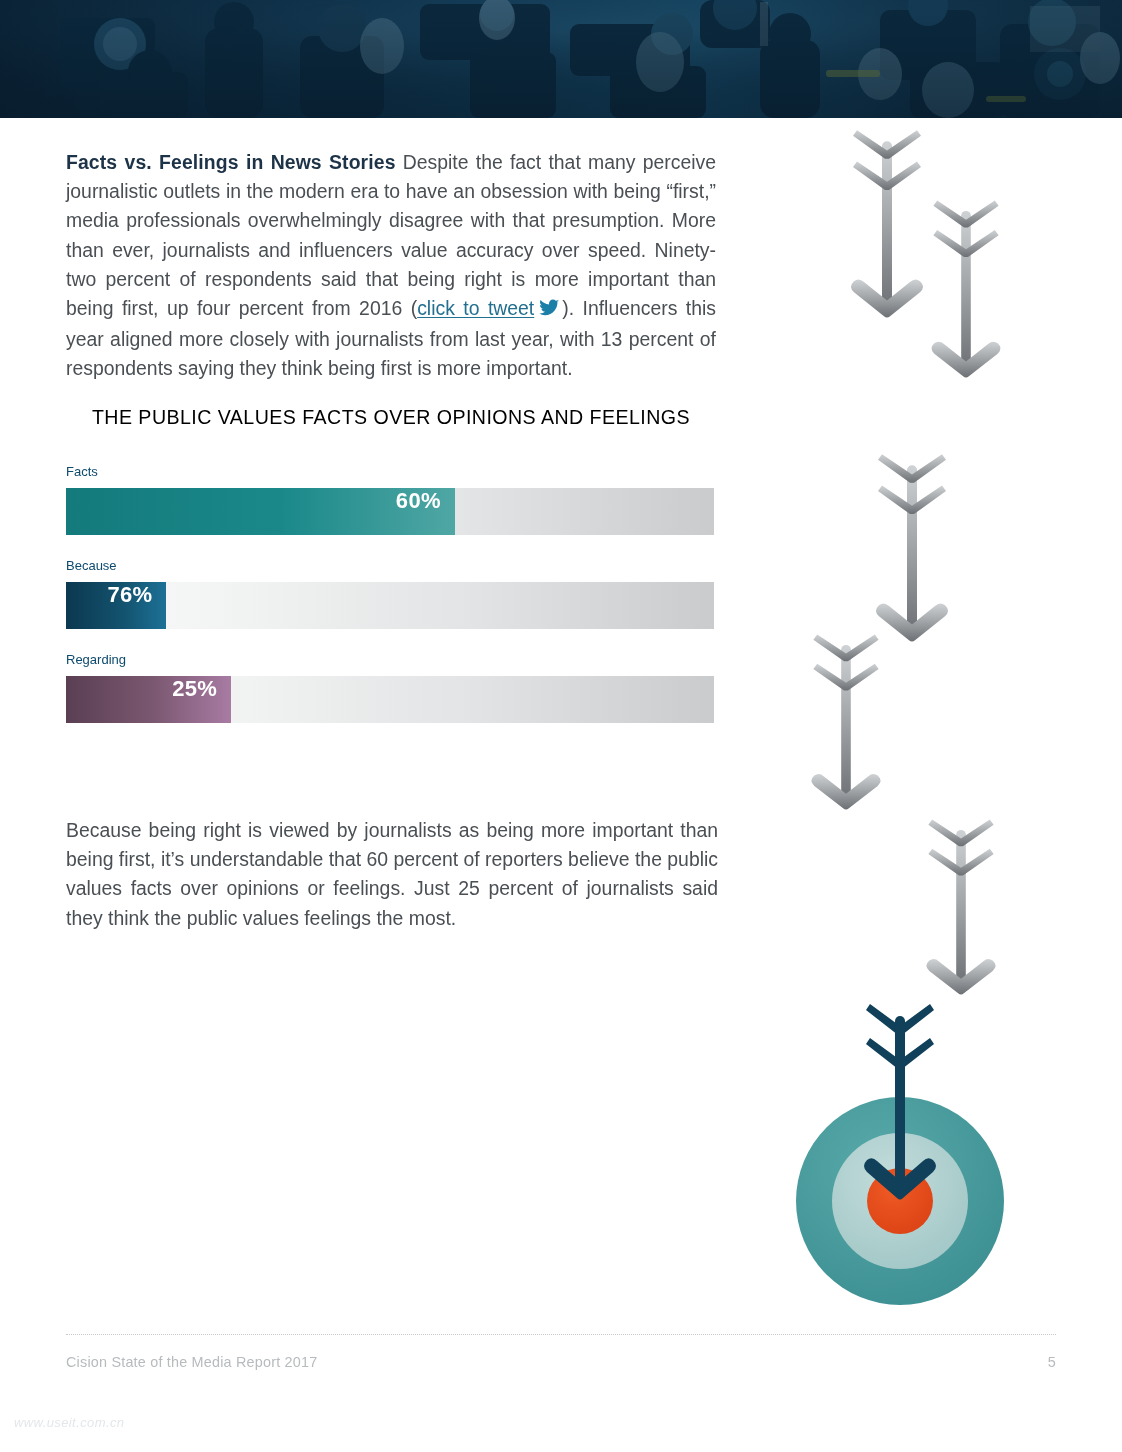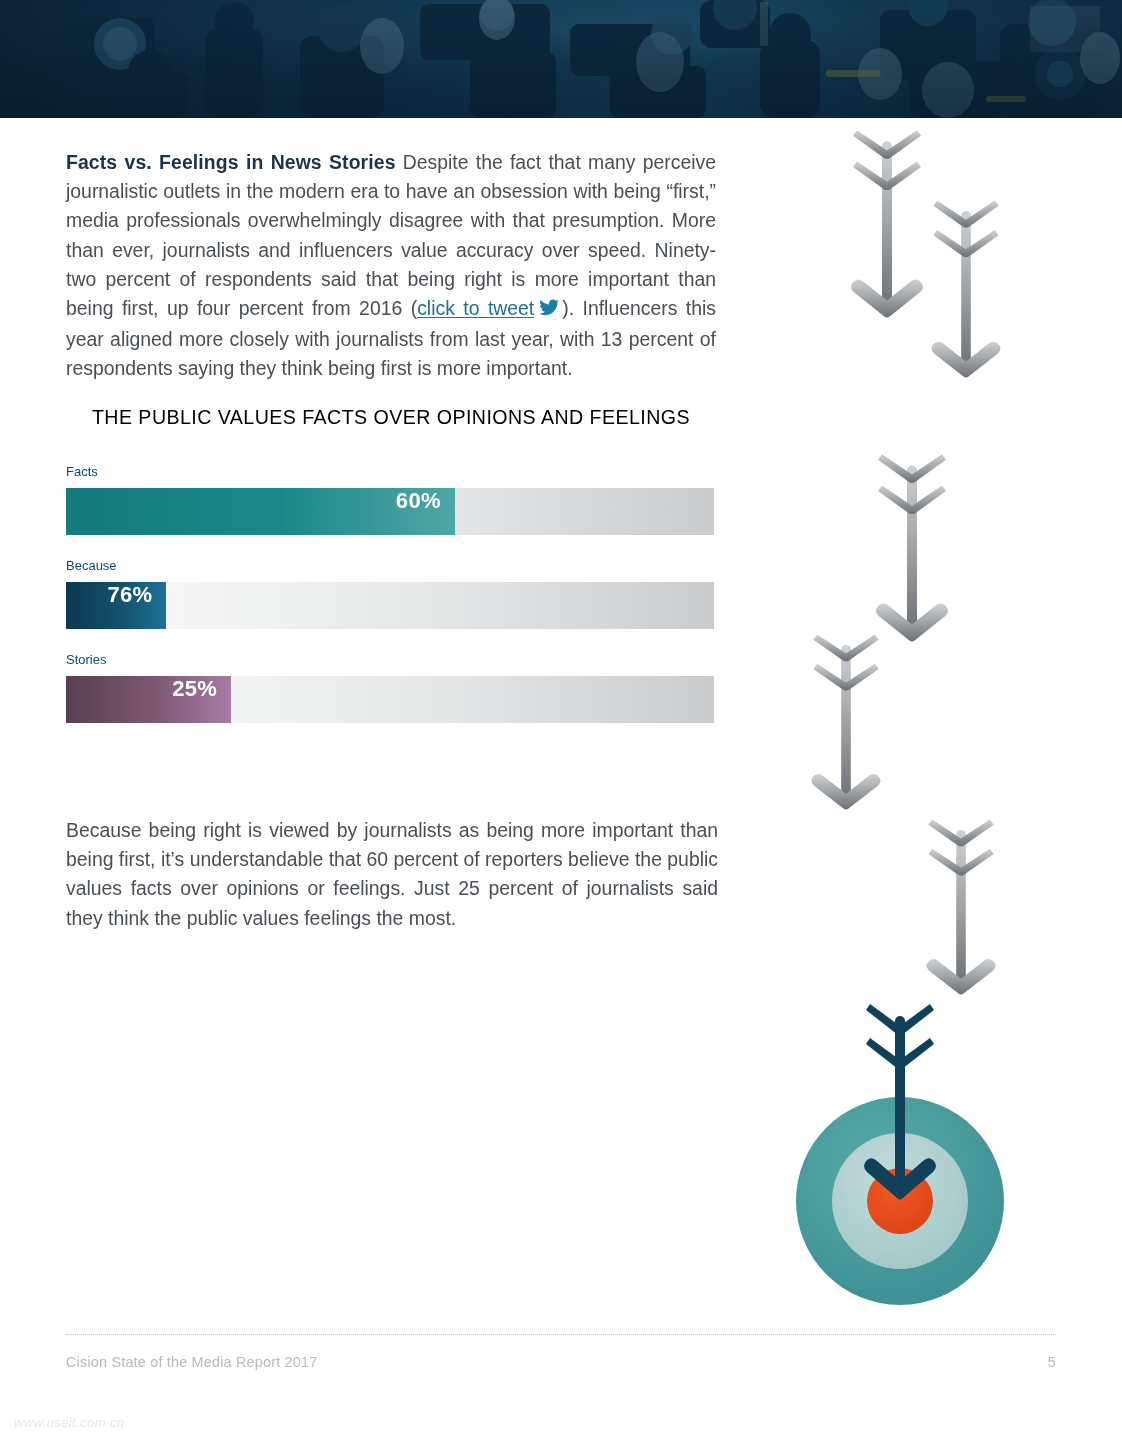--- a/index.html
+++ b/index.html
@@ -231,21 +231,21 @@
     <div class="bar-group">
       <div class="bar-label">Because</div>
       <div class="bar-track">
         <div class="bar-fill fill-opinions" style="width: 15.5%;">
           <span>76%</span>
         </div>
       </div>
     </div>
 
     <div class="bar-group">
-      <div class="bar-label">Stories</div>
+      <div class="bar-label">Regarding</div>
       <div class="bar-track">
         <div class="bar-fill fill-feelings" style="width: 25.5%;">
           <span>25%</span>
         </div>
       </div>
     </div>
   </div>
 
   <div class="body-block">
     <p class="para">Because being right is viewed by journalists as being more important than being first, it’s understandable that 60 percent of reporters believe the public values facts over opinions or feelings. Just 25 percent of journalists said they think the public values feelings the most.</p>

